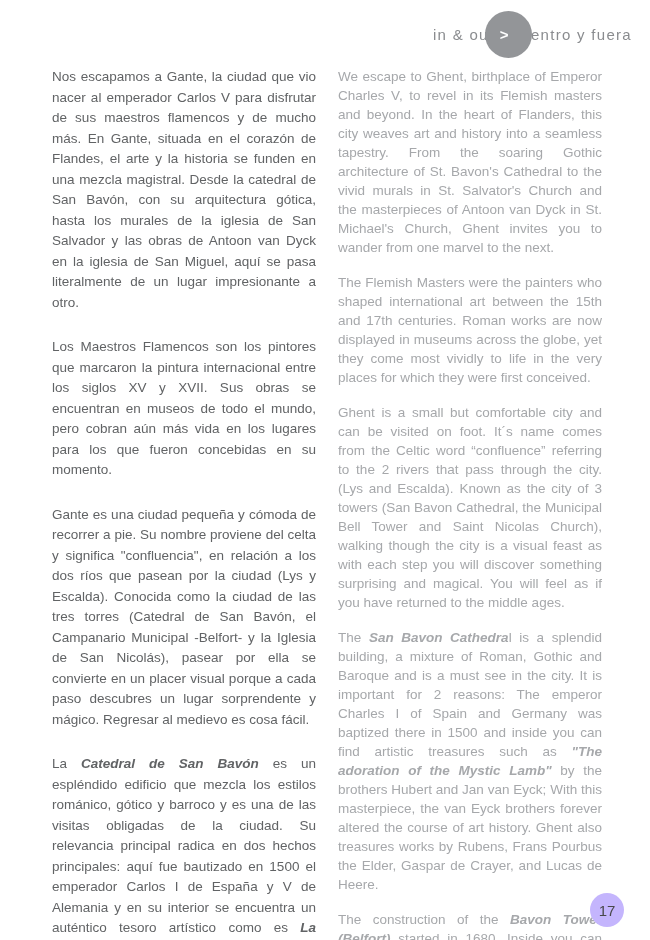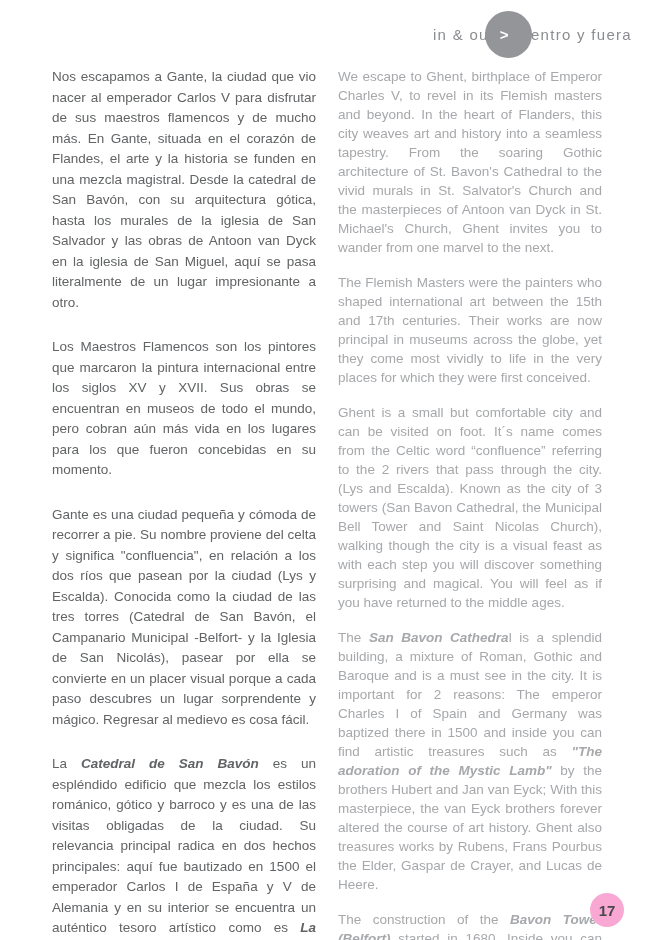--- a/index.html
+++ b/index.html
@@ -84,27 +84,27 @@
   .run-i  { font-style: italic; }
 
   
   .pagenum {
     position: absolute;
     right: 26px;
     bottom: 13px;
     width: 34px;
     height: 34px;
     border-radius: 50%;
-    background: #f9a8d4;
+    background: #c4b5fd;
     display: flex;
     align-items: center;
     justify-content: center;
     color: #48484a;
     font-size: 15px;
-    font-weight: 700;
+    font-weight: 400;
     text-align: center;
   }
 </style>
 </head>
 <body>
 
 <div class="page">
 
   <header class="hdr">
     <span>in &amp; out</span>
@@ -117,21 +117,21 @@
 
   <main>
     <section class="col col-es">
         <p><span>Nos escapamos a Gante, la ciudad que vio nacer al emperador Carlos V para disfrutar de sus maestros flamencos y de mucho más. En Gante, situada en el corazón de Flandes, el arte y la historia se funden en una mezcla magistral. Desde la catedral de San Bavón, con su arquitectura gótica, hasta los murales de la iglesia de San Salvador y las obras de Antoon van Dyck en la iglesia de San Miguel, aquí se pasa literalmente de un lugar impresionante a otro.</span></p>
         <p><span>Los Maestros Flamencos son los pintores que marcaron la pintura internacional entre los siglos XV y XVII. Sus obras se encuentran en museos de todo el mundo, pero cobran aún más vida en los lugares para los que fueron concebidas en su momento.</span></p>
         <p><span>Gante es una ciudad pequeña y cómoda de recorrer a pie. Su nombre proviene del celta y significa "confluencia", en relación a los dos ríos que pasean por la ciudad (Lys y Escalda). Conocida como la ciudad de las tres torres (Catedral de San Bavón, el Campanario Municipal -Belfort- y la Iglesia de San Nicolás), pasear por ella se convierte en un placer visual porque a cada paso descubres un lugar sorprendente y mágico. Regresar al medievo es cosa fácil.</span></p>
         <p><span>La </span><span class="run-b">Catedral de San Bavón</span><span> es un espléndido edificio que mezcla los estilos románico, gótico y barroco y es una de las visitas obligadas de la ciudad. Su relevancia principal radica en dos hechos principales: aquí fue bautizado en 1500 el emperador Carlos I de España y V de Alemania y en su interior se encuentra un auténtico tesoro artístico como es </span><span class="run-b run-i">La Adoración del Cordero Místico</span><span> de los hermanos Hubert y Jan van Eyck. Con esta obra maestra, los hermanos van Eyck cambiaron la dirección de la historia del arte; además, encontramos otras obras importantes de artistas como Ru-</span></p>
       </section>
     <section class="col col-en">
         <p><span>We escape to Ghent, birthplace of Emperor Charles V, to revel in its Flemish masters and beyond. In the heart of Flanders, this city weaves art and history into a seamless tapestry. From the soaring Gothic architecture of St. Bavon's Cathedral to the vivid murals in St. Salvator's Church and the masterpieces of Antoon van Dyck in St. Michael's Church, Ghent invites you to wander from one marvel to the next.</span></p>
-        <p><span>The Flemish Masters were the painters who shaped international art between the 15th and 17th centuries. Their works are now principal in museums across the globe, yet they come most vividly to life in the very places for which they were first conceived.</span></p>
+        <p><span>The Flemish Masters were the painters who shaped international art between the 15th and 17th centuries. Roman works are now displayed in museums across the globe, yet they come most vividly to life in the very places for which they were first conceived.</span></p>
         <p><span>Ghent is a small but comfortable city and can be visited on foot. It´s name comes from the Celtic word “confluence” referring to the 2 rivers that pass through the city. (Lys and Escalda). Known as the city of 3 towers (San Bavon Cathedral, the Municipal Bell Tower and Saint Nicolas Church), walking though the city is a visual feast as with each step you will discover something surprising and magical. You will feel as if you have returned to the middle ages.</span></p>
         <p><span>The </span><span class="run-b">San Bavon Cathedra</span><span>l is a splendid building, a mixture of Roman, Gothic and Baroque and is a must see in the city. It is important for 2 reasons: The emperor Charles I of Spain and Germany was baptized there in 1500 and inside you can find artistic treasures such as </span><span class="run-b run-i">"The adoration of the Mystic Lamb"</span><span> by the brothers Hubert and Jan van Eyck; With this masterpiece, the van Eyck brothers forever altered the course of art history. Ghent also treasures works by Rubens, Frans Pourbus the Elder, Gaspar de Crayer, and Lucas de Heere.</span></p>
         <p><span>The construction of the </span><span class="run-b">Bavon Tower (Belfort)</span><span> started in 1680. Inside you can see an exhibi-</span></p>
       </section>
   </main>
 
   <footer>
     <span class="pagenum">17</span>
   </footer>
 

